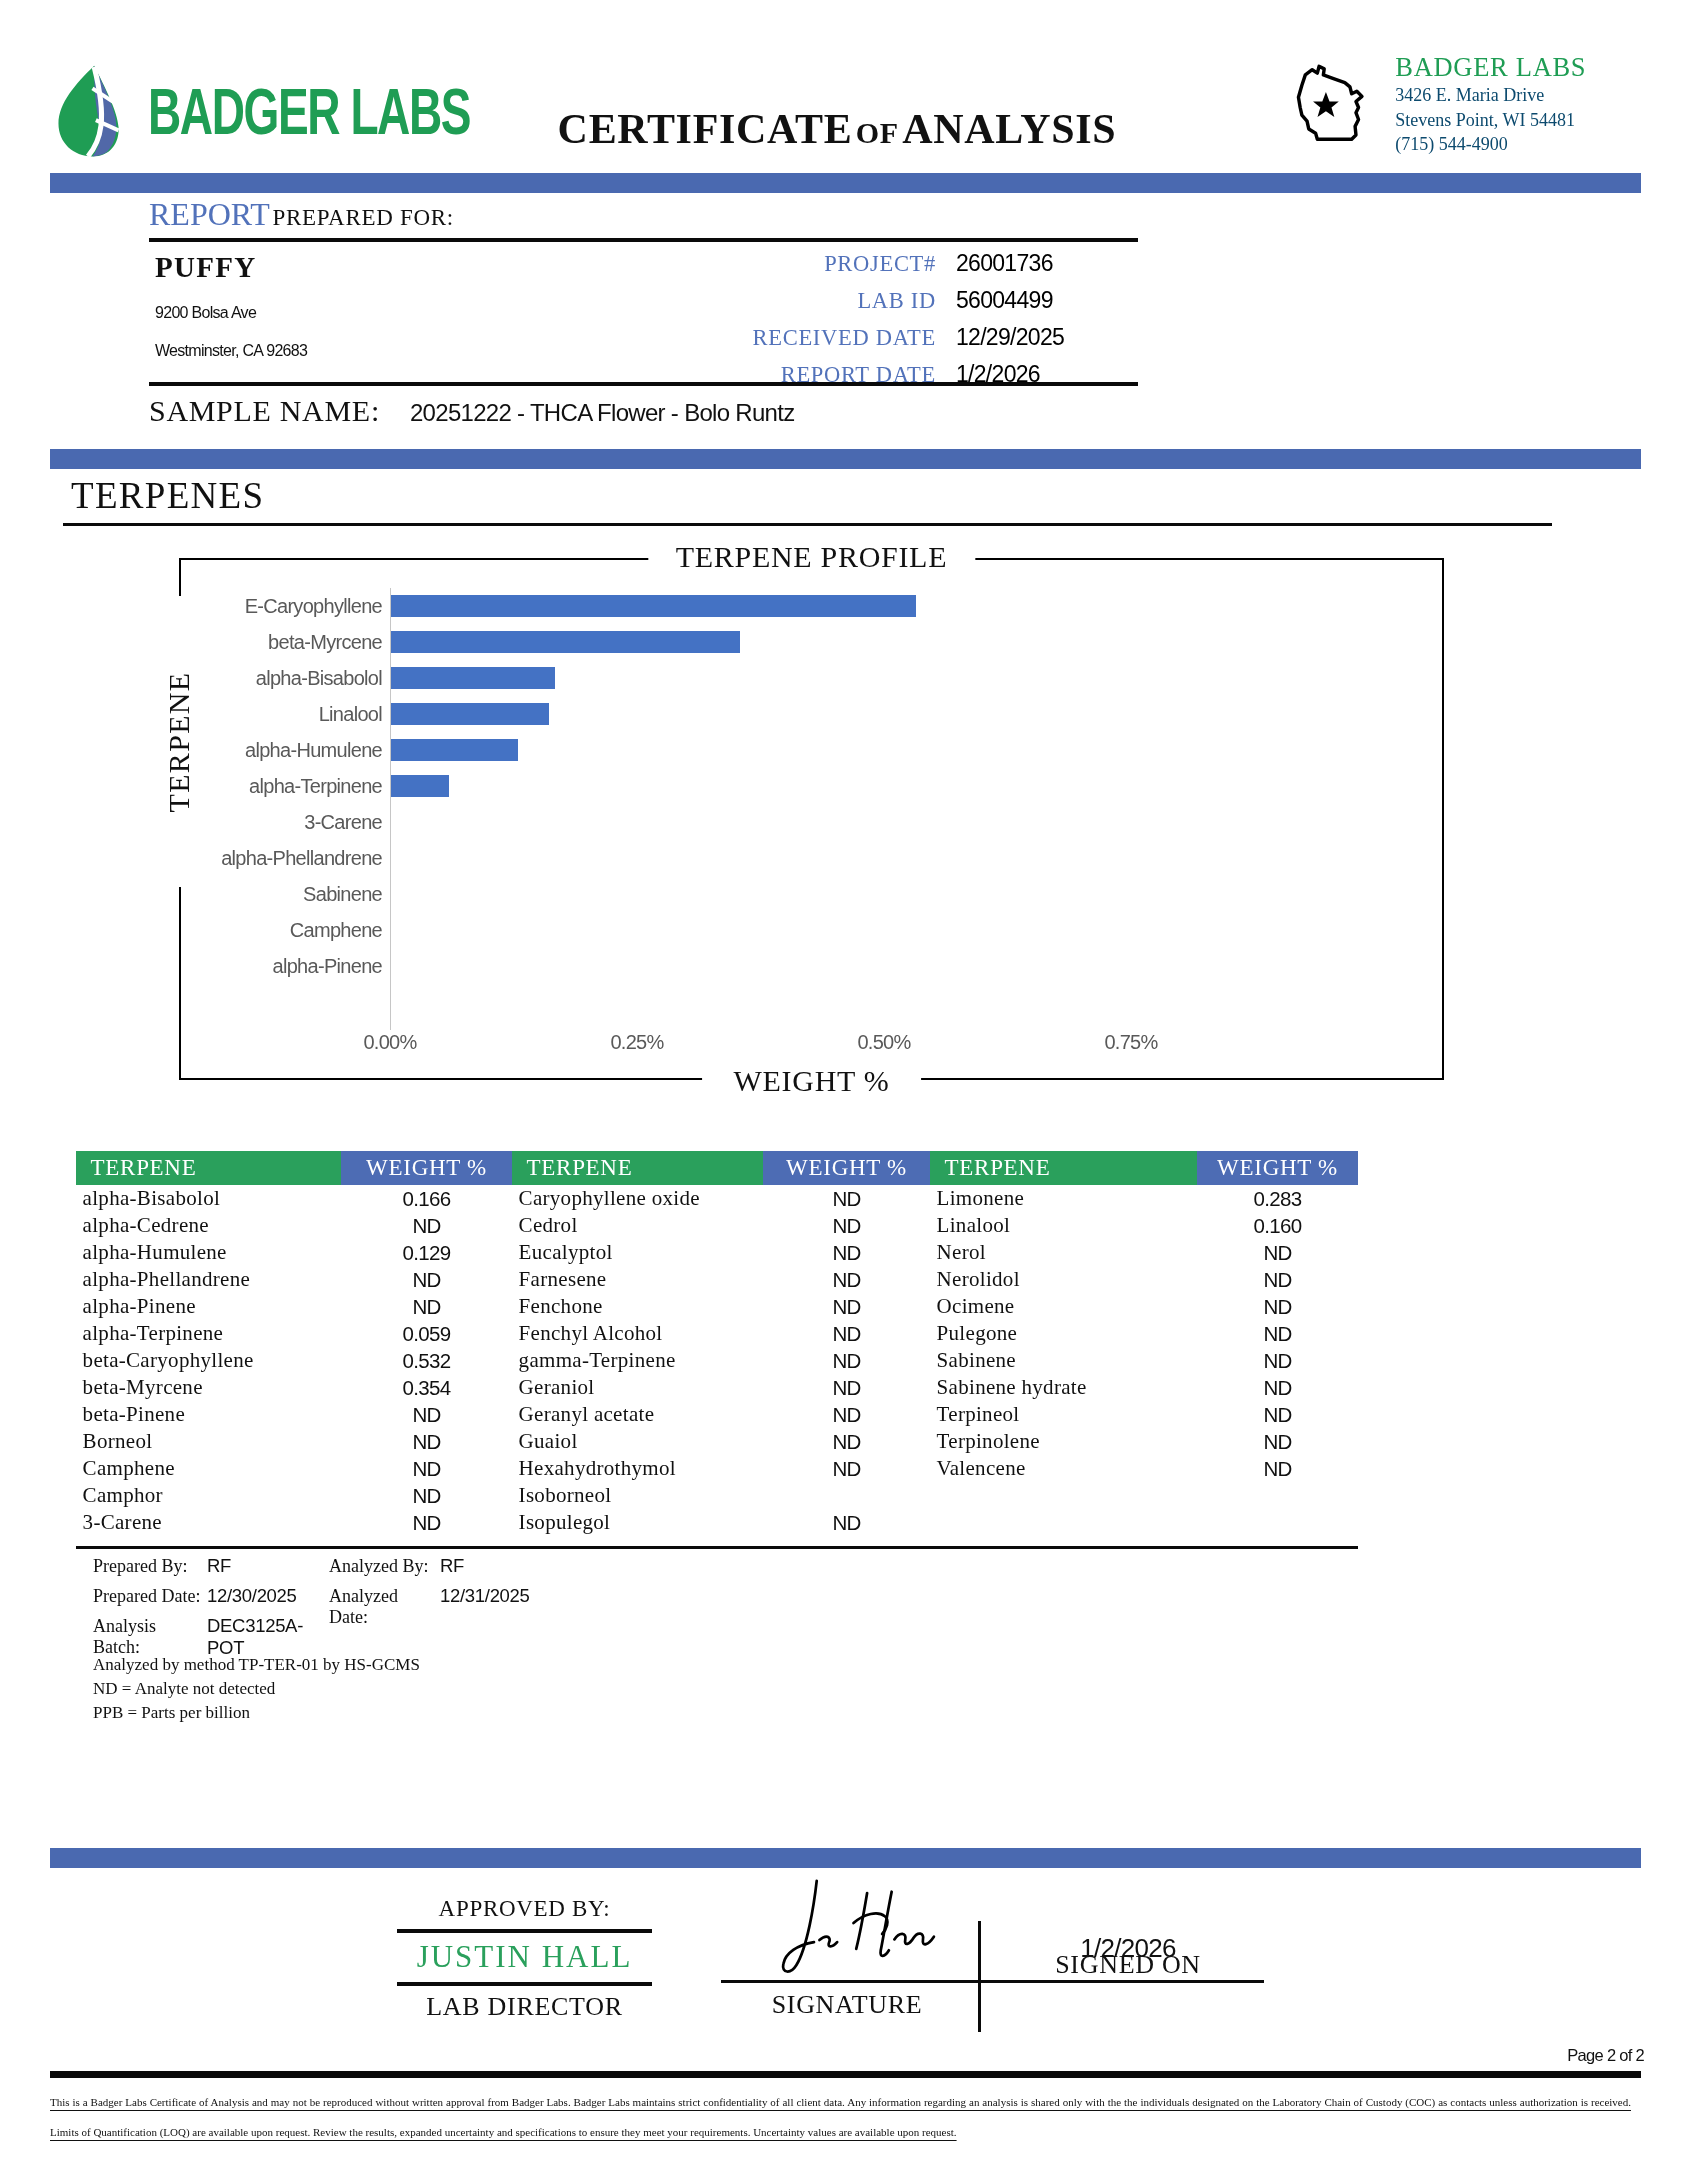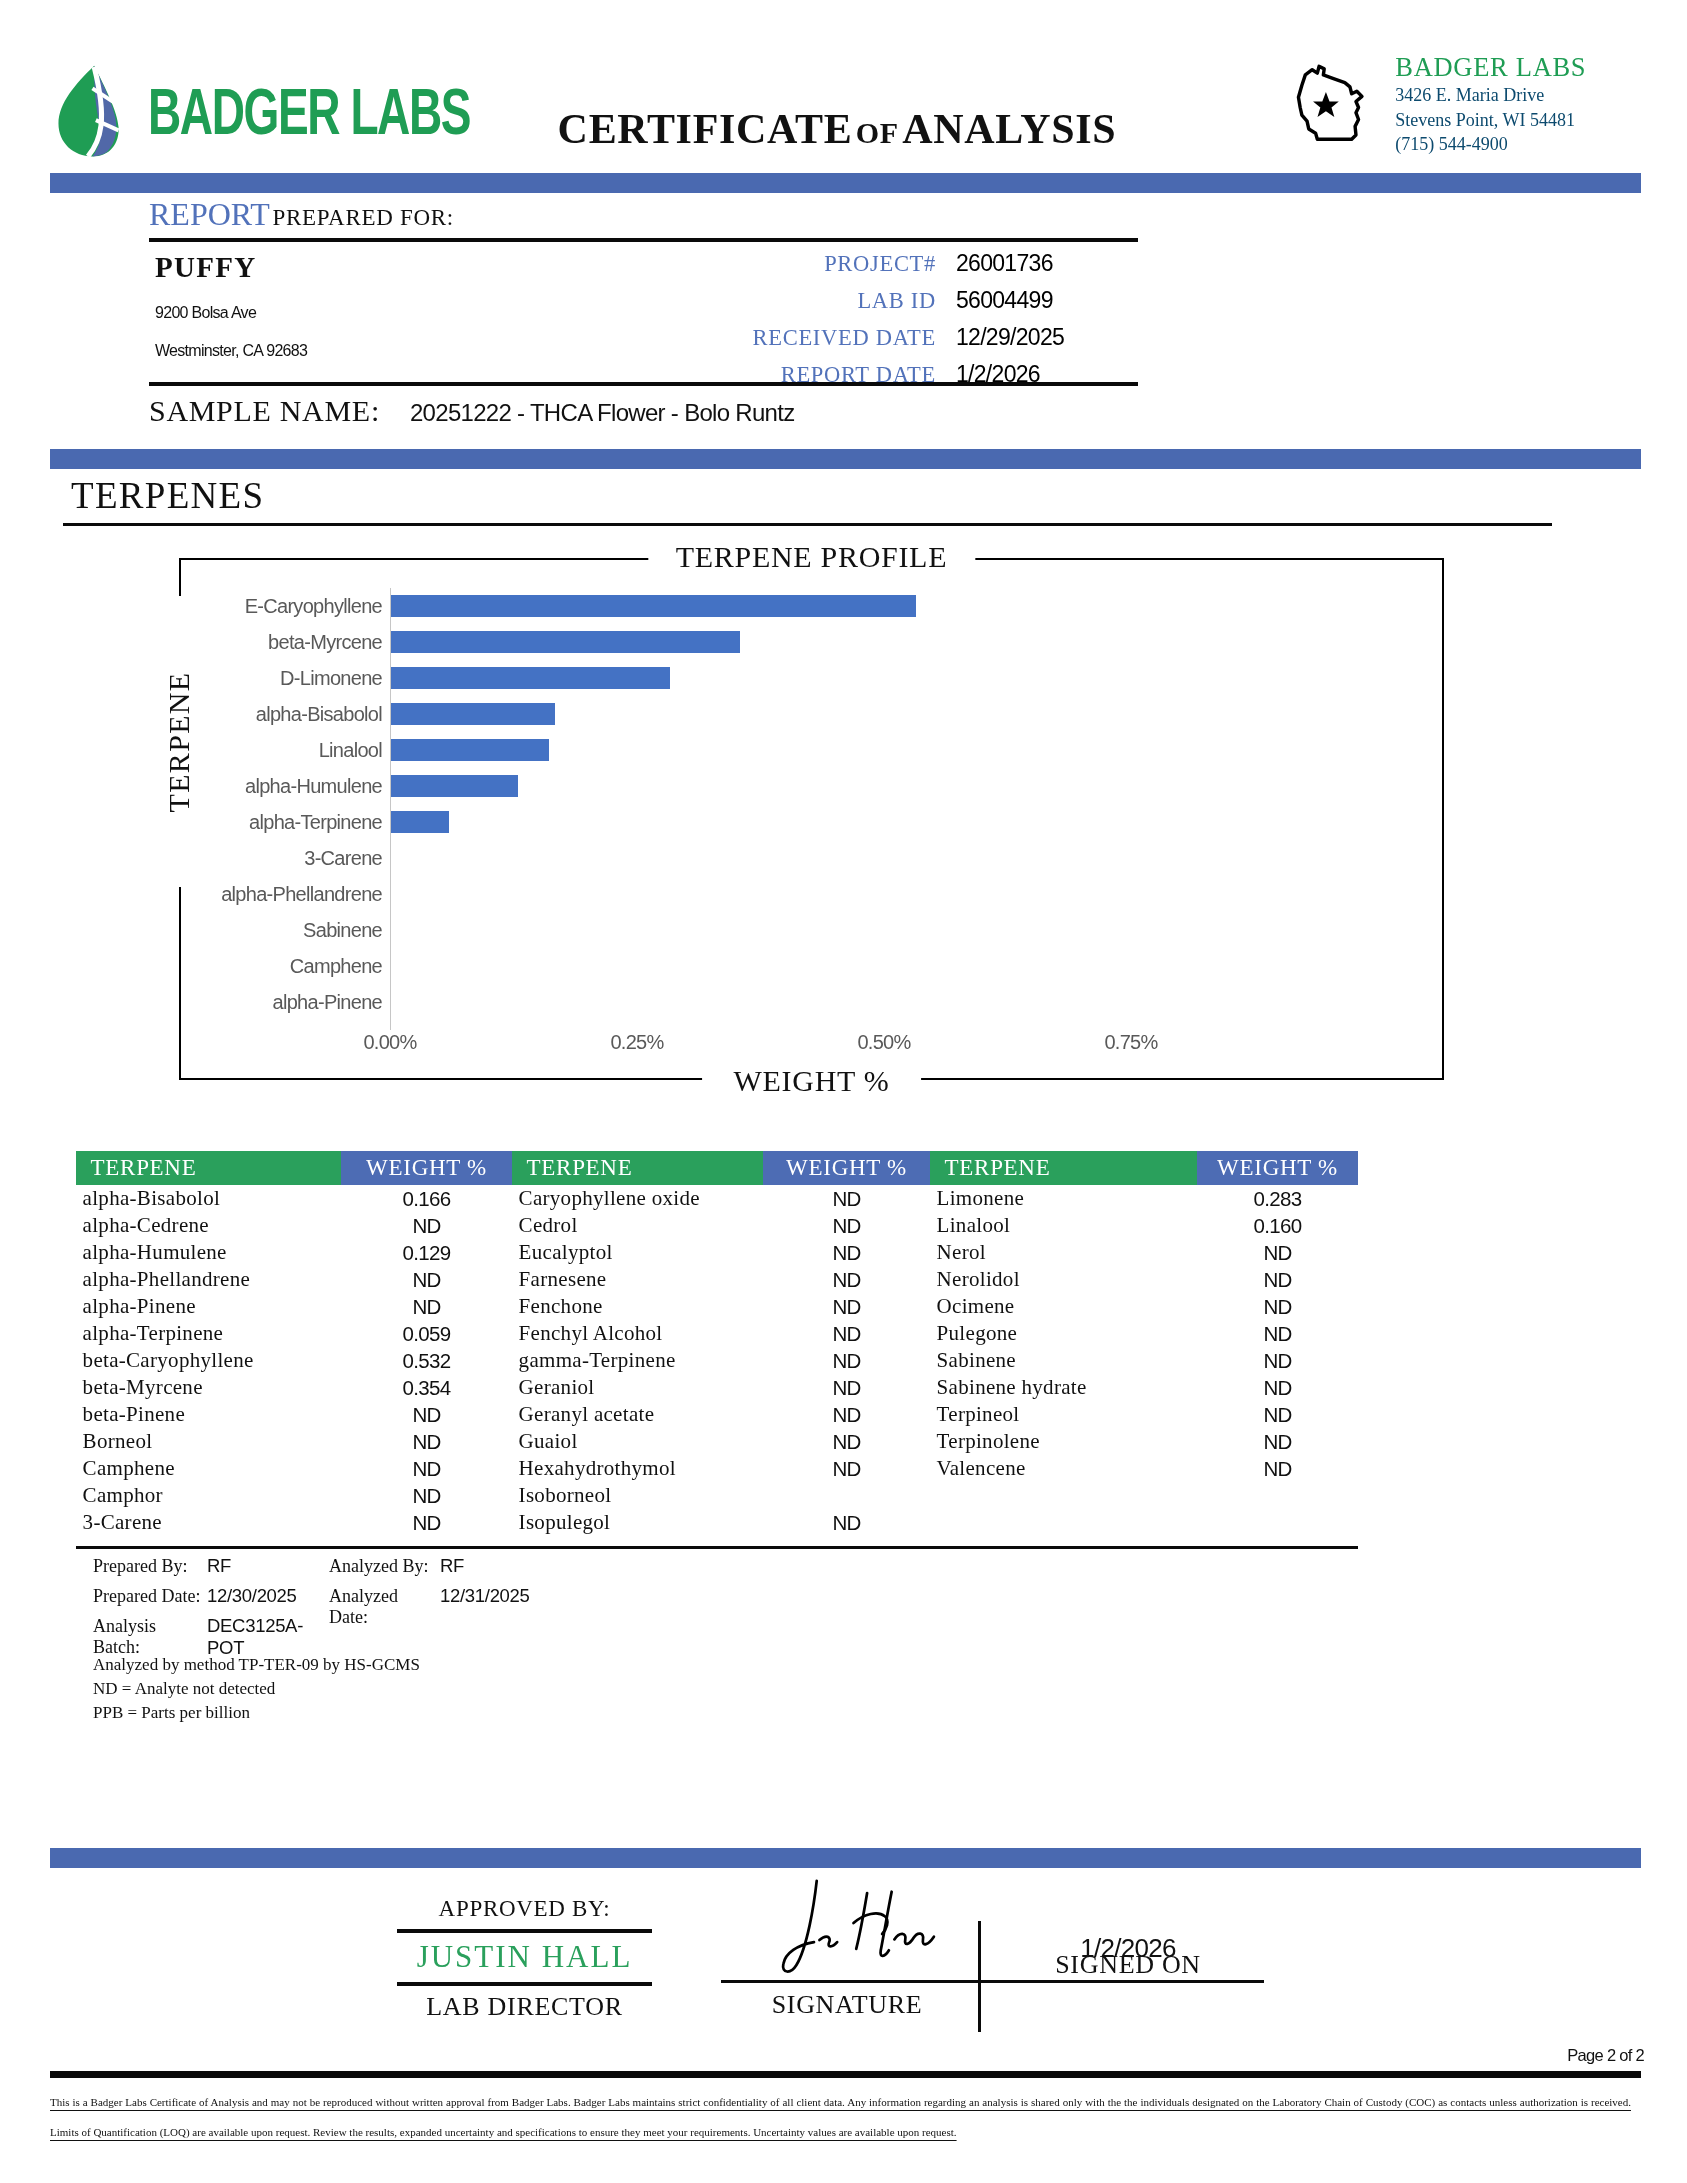--- a/index.html
+++ b/index.html
@@ -200,24 +200,20 @@
   <div class="chart-rows" id="chart-rows">
       <div class="chart-row">
         <span class="chart-cat">E-Caryophyllene</span>
         <div class="chart-bar" style="width: 525px; background: rgb(68, 114, 196);"></div>
       </div>
       <div class="chart-row">
         <span class="chart-cat">beta-Myrcene</span>
         <div class="chart-bar" style="width: 349px; background: rgb(68, 114, 196);"></div>
       </div>
       <div class="chart-row">
-        <span class="chart-cat">D-Limonene</span>
-        <div class="chart-bar" style="width: 279px; background: rgb(68, 114, 196);"></div>
-      </div>
-      <div class="chart-row">
         <span class="chart-cat">alpha-Bisabolol</span>
         <div class="chart-bar" style="width: 164px; background: rgb(68, 114, 196);"></div>
       </div>
       <div class="chart-row">
         <span class="chart-cat">Linalool</span>
         <div class="chart-bar" style="width: 158px; background: rgb(68, 114, 196);"></div>
       </div>
       <div class="chart-row">
         <span class="chart-cat">alpha-Humulene</span>
         <div class="chart-bar" style="width: 127px; background: rgb(68, 114, 196);"></div>
@@ -353,21 +349,21 @@
   <div class="an-row">
     <span class="an-label">Prepared Date:</span>
     <span class="an-val">12/30/2025</span>
     <span class="an-label2">Analyzed Date:</span>
     <span class="an-val">12/31/2025</span>
   </div>
   <div class="an-row">
     <span class="an-label">Analysis Batch:</span>
     <span class="an-val">DEC3125A-POT</span>
   </div>
-  <div class="an-note first">Analyzed by method TP-TER-09 by HS-GCMS</div>
+  <div class="an-note first">Analyzed by method TP-TER-01 by HS-GCMS</div>
   <div class="an-note">ND = Analyte not detected</div>
   <div class="an-note">PPB = Parts per billion</div>
 </div>
 
 <div class="abs hbar bar3"></div>
 
 <div class="abs approved-col">
   <div class="ap-label">APPROVED BY:</div>
   <div class="ap-rule"></div>
   <div class="ap-name">JUSTIN HALL</div>

